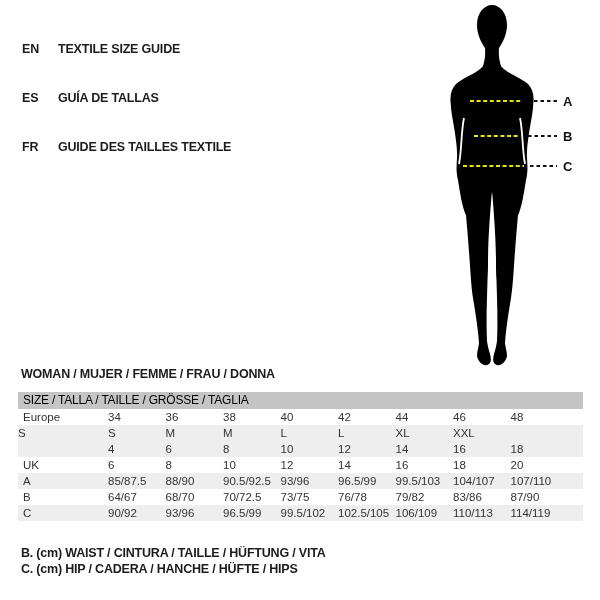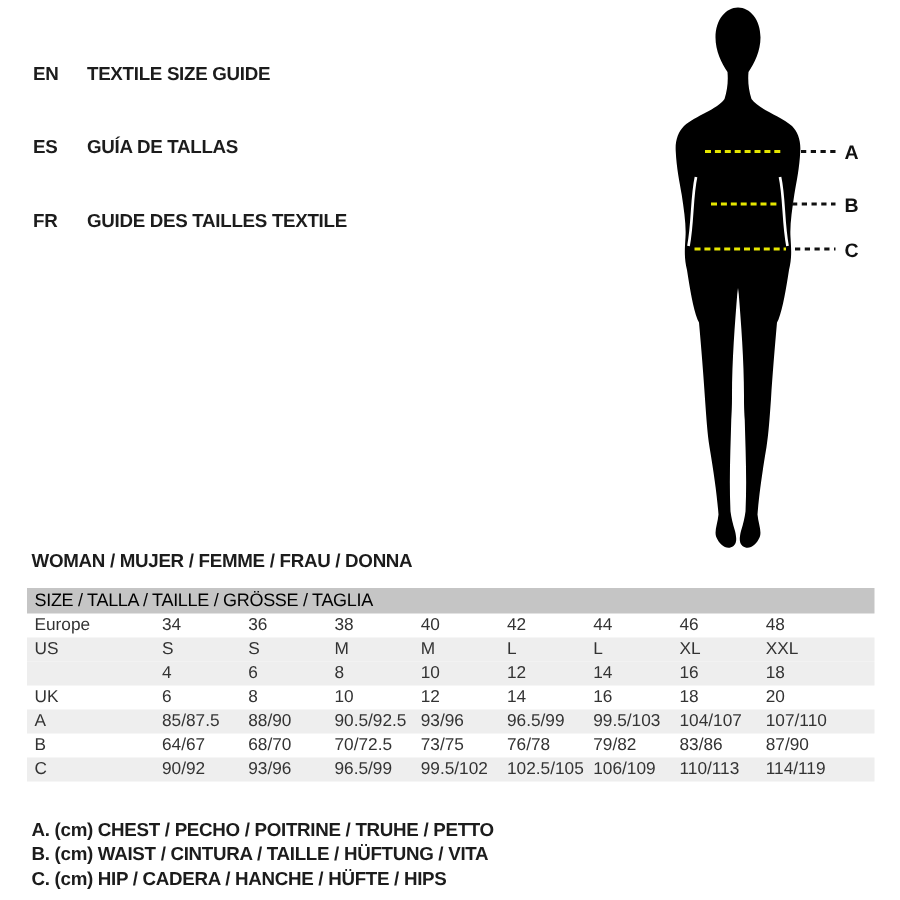--- a/index.html
+++ b/index.html
@@ -109,21 +109,20 @@
         <span class="t-cell">36</span>
         <span class="t-cell">38</span>
         <span class="t-cell">40</span>
         <span class="t-cell">42</span>
         <span class="t-cell">44</span>
         <span class="t-cell">46</span>
         <span class="t-cell">48</span>
       </div>
 
       <div class="t-row shaded">
-        <span class="t-label">US</span>
         <span class="t-cell">S</span>
         <span class="t-cell">S</span>
         <span class="t-cell">M</span>
         <span class="t-cell">M</span>
         <span class="t-cell">L</span>
         <span class="t-cell">L</span>
         <span class="t-cell">XL</span>
         <span class="t-cell">XXL</span>
       </div>
 
@@ -184,21 +183,20 @@
         <span class="t-cell">102.5/105</span>
         <span class="t-cell">106/109</span>
         <span class="t-cell">110/113</span>
         <span class="t-cell">114/119</span>
       </div>
 
   </div>
 
   <div class="legend">
 
-      <div>A. (cm) CHEST / PECHO / POITRINE / TRUHE / PETTO</div>
 
       <div>B. (cm) WAIST / CINTURA / TAILLE / HÜFTUNG / VITA</div>
 
       <div>C. (cm) HIP / CADERA / HANCHE / HÜFTE / HIPS</div>
 
   </div>
 
 </div>
 
 </body></html>

